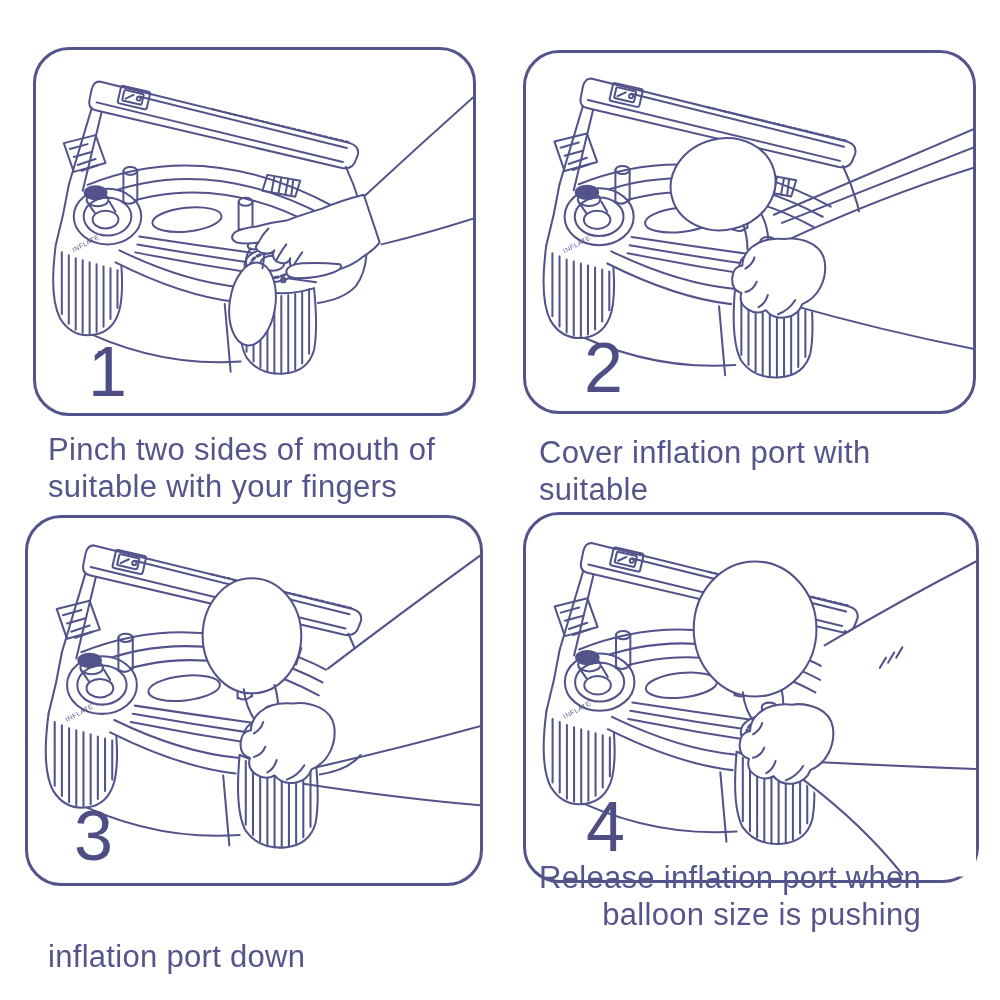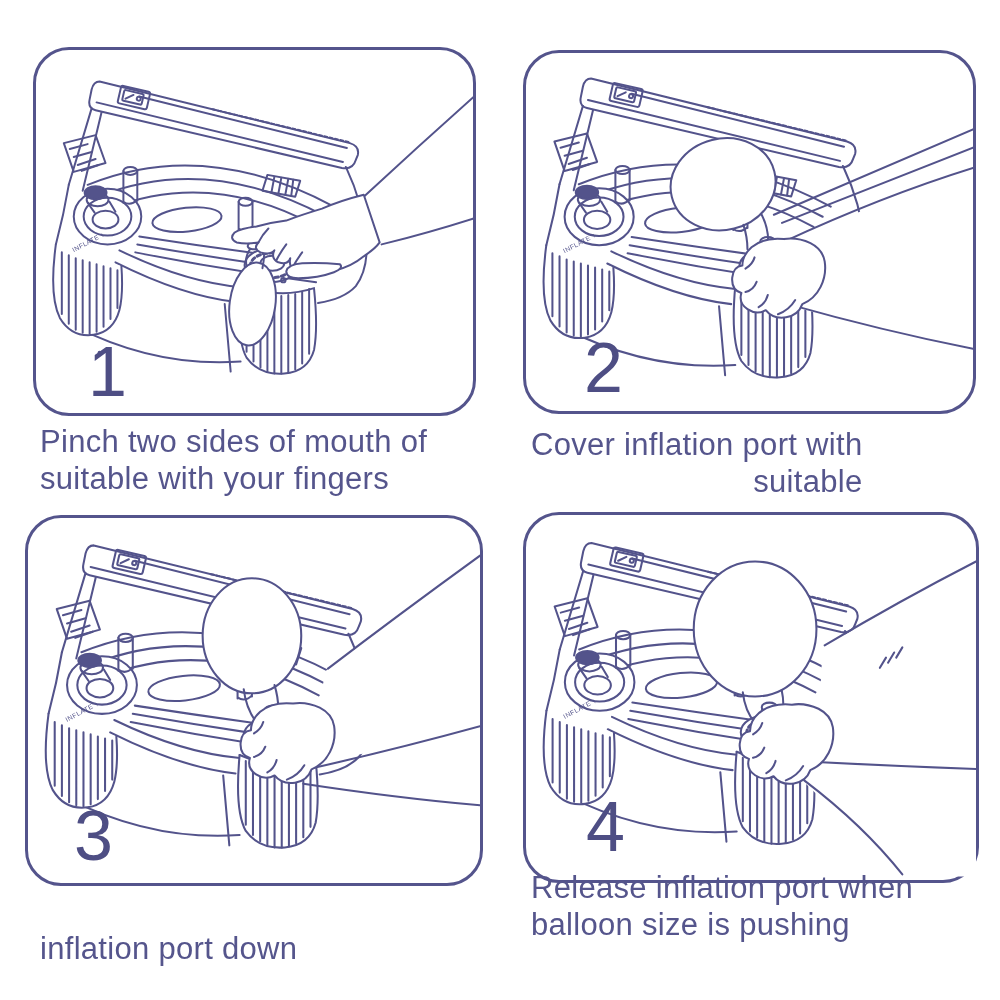--- a/index.html
+++ b/index.html
@@ -12,27 +12,27 @@
   }
   .panel svg{position:absolute;left:0;top:0;width:100%;height:100%;}
   #p1{left:33px;top:47px;width:437px;height:363px;}
   #p2{left:523px;top:50px;width:447px;height:358px;}
   #p3{left:25px;top:515px;width:452px;height:365px;}
   #p4{left:523px;top:512px;width:450px;height:365px;}
   .step-number{
     position:absolute;color:#4e4e84;font-size:70px;line-height:1;font-weight:400;
   }
   .caption{
-    position:absolute;margin:4px;color:#55558c;font-size:31px;line-height:37px;
+    position:absolute;margin:12px;color:#55558c;font-size:31px;line-height:37px;
     letter-spacing:0.3px;
   }
   #c1{left:36px;top:419px;}
-  #c2{left:527px;top:422px;text-align:right;}
+  #c2{left:527px;top:422px;}
   #c3{left:36px;top:889px;}
-  #c4{left:527px;top:865px;}
+  #c4{left:527px;top:847px;text-align:right;}
   
   .illus path,.illus ellipse,.illus circle,.illus rect,.illus line{
     stroke:#53538b;stroke-width:2;fill:none;stroke-linecap:round;stroke-linejoin:round;
   }
   .illus .w{fill:#ffffff;}           
   .illus .k{fill:#53538b;}           
   .illus .ns{stroke:none;}           
   .illus .dash{stroke-dasharray:3 2.5;}
   .illus .gear{stroke-dasharray:3.5 3;stroke-width:3;}
   .illus text{

